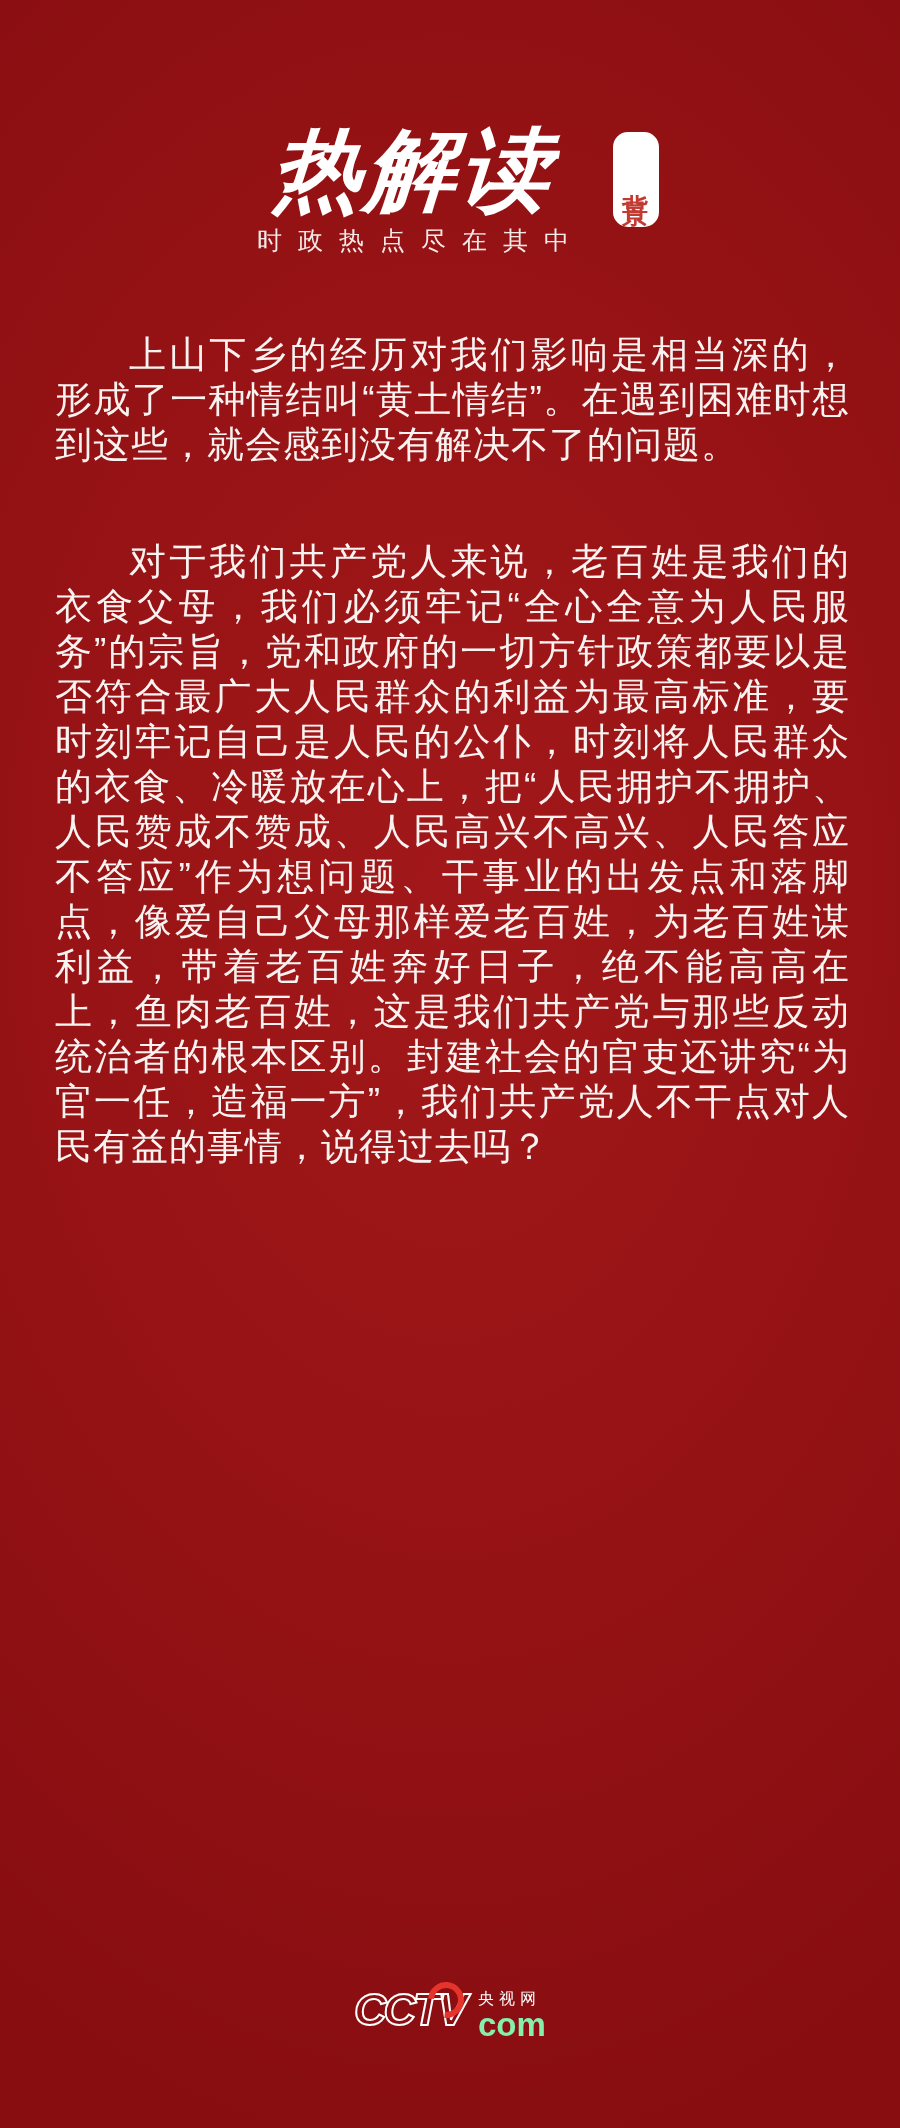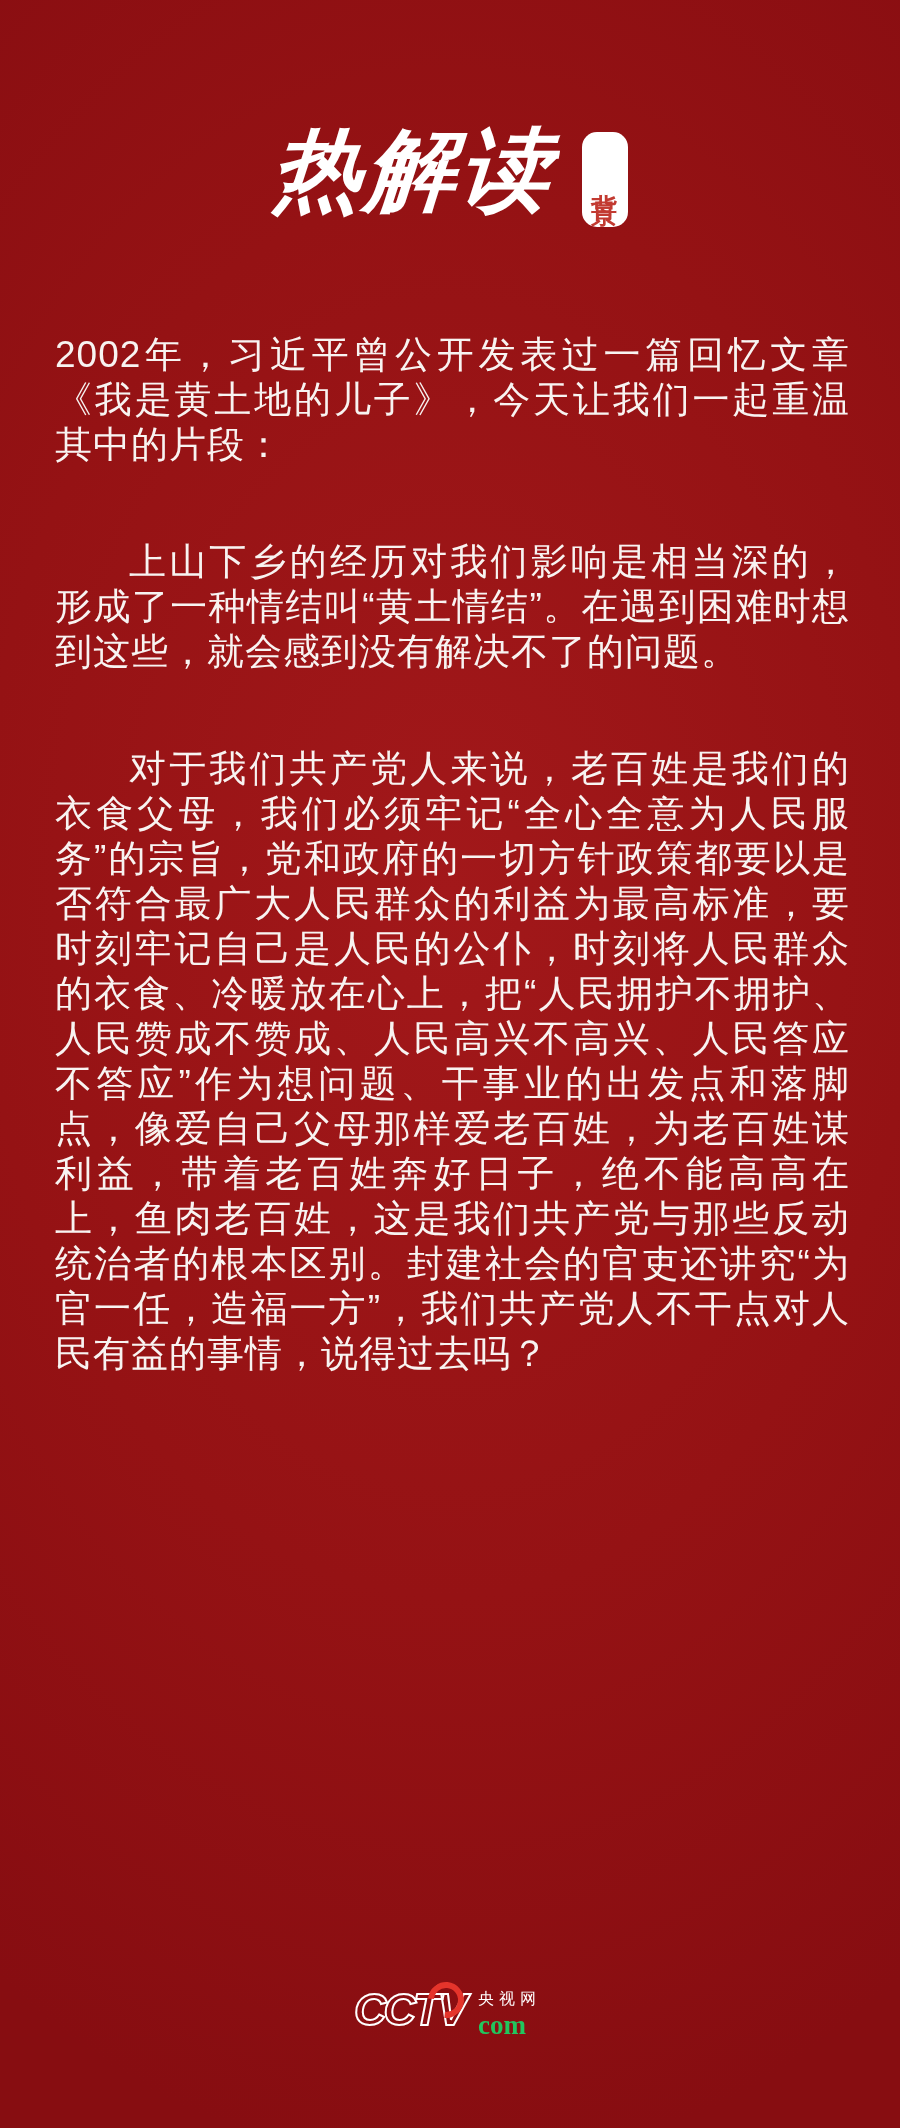--- a/index.html
+++ b/index.html
@@ -63,38 +63,38 @@
     letter-spacing:-3px;
   }
   .ring {
     position:absolute; left:74px; top:0;
     width:36px; height:36px; border-radius:50%;
     border:6px solid #e5342b; border-left-color:transparent;
     transform:rotate(-40deg);
   }
   .cn-col { position:absolute; left:124px; top:8px; display:flex; flex-direction:column; }
   .cn { font-size:16px; line-height:18px; letter-spacing:5px; color:#ffffff; white-space:nowrap; }
-  .com { font-size:27px; line-height:34px; color:#22c55e; font-weight:600; letter-spacing:0px;font-family:Liberation Serif, serif; }
+  .com { font-size:33px; line-height:34px; color:#86efac; font-weight:600; letter-spacing:0px; }
 </style>
 </head>
 <body>
 
 <div class="header">
   <div class="logo-row">
     <div class="logo-block">
       <div class="logo-text">热解读</div>
+      <div class="subtitle">时政热点尽在其中</div>
     </div>
     <div class="badge">
       <span class="badge-text">背景</span>
     </div>
   </div>
 </div>
 
 <div class="article">
-  <p class="intro">2002年，习近平曾公开发表过一篇回忆文章《我是黄土地的儿子》，今天让我们一起重温其中的片段：</p>
   <p>上山下乡的经历对我们影响是相当深的，形成了一种情结叫“黄土情结”。在遇到困难时想到这些，就会感到没有解决不了的问题。</p>
   <p>对于我们共产党人来说，老百姓是我们的衣食父母，我们必须牢记“全心全意为人民服务”的宗旨，党和政府的一切方针政策都要以是否符合最广大人民群众的利益为最高标准，要时刻牢记自己是人民的公仆，时刻将人民群众的衣食、冷暖放在心上，把“人民拥护不拥护、人民赞成不赞成、人民高兴不高兴、人民答应不答应”作为想问题、干事业的出发点和落脚点，像爱自己父母那样爱老百姓，为老百姓谋利益，带着老百姓奔好日子，绝不能高高在上，鱼肉老百姓，这是我们共产党与那些反动统治者的根本区别。封建社会的官吏还讲究“为官一任，造福一方”，我们共产党人不干点对人民有益的事情，说得过去吗？</p>
 </div>
 
 <div class="footer-logo">
   <div class="cctv">CCTV</div>
   <div class="ring"></div>
   <div class="cn-col">
     <span class="cn">央视网</span>
     <span class="com">com</span>

